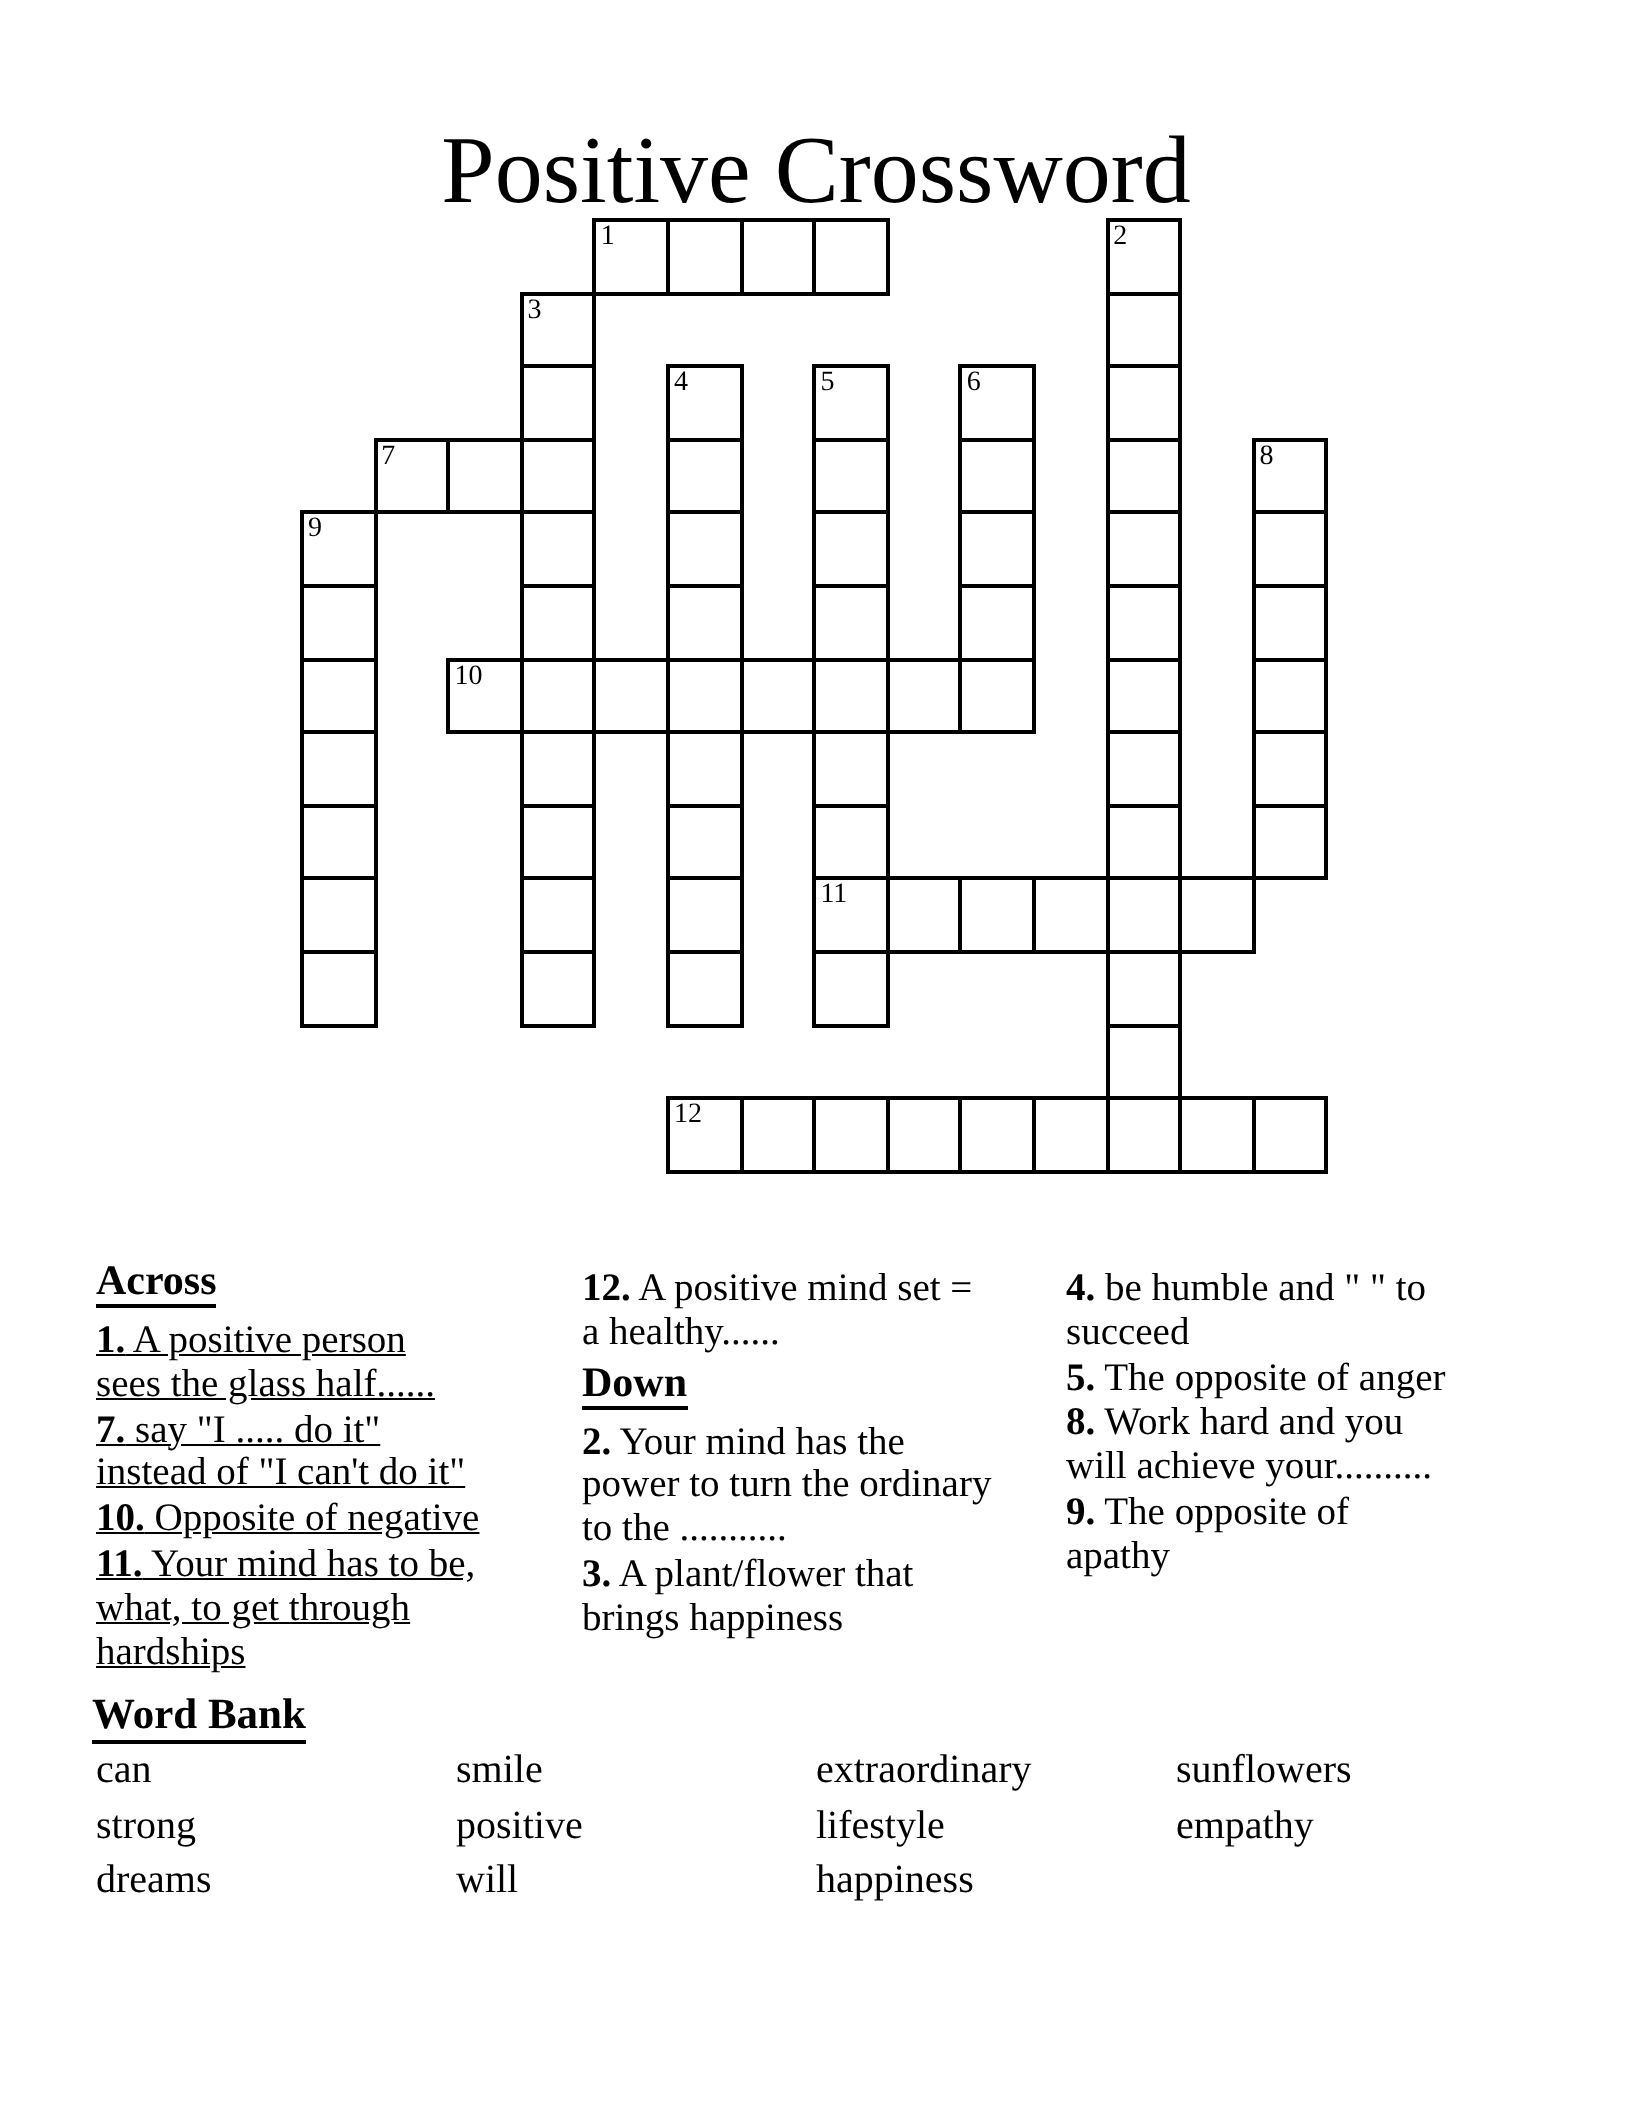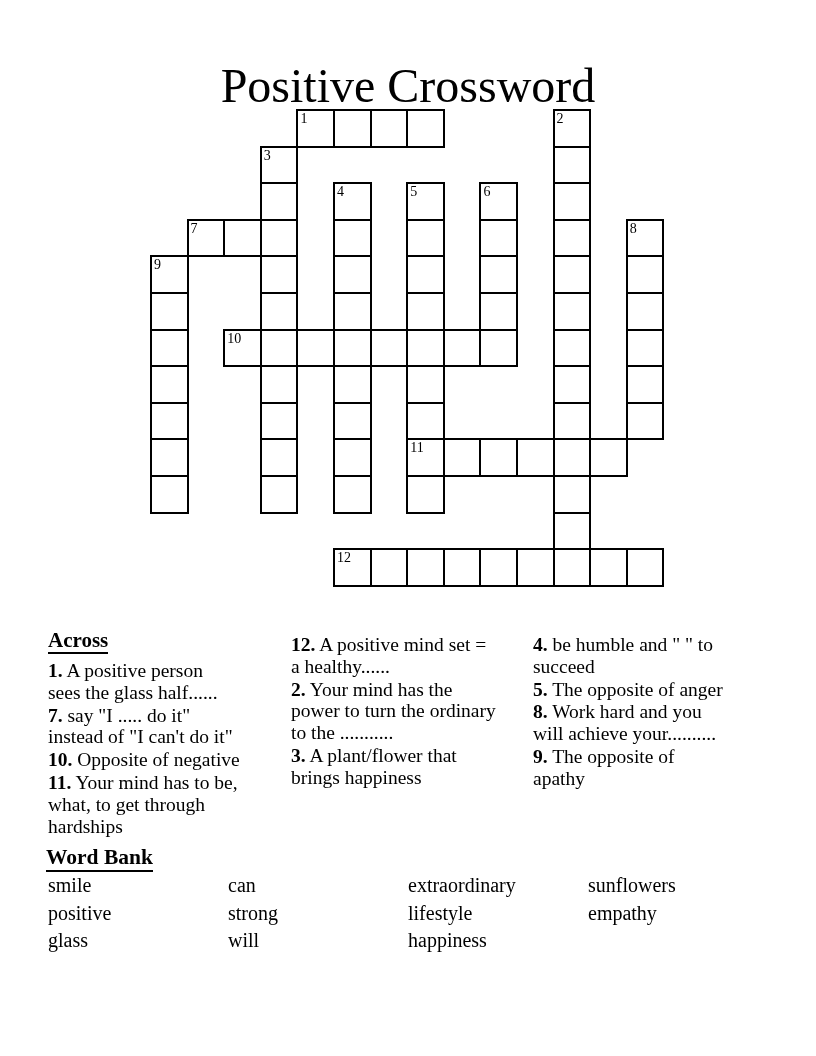--- a/index.html
+++ b/index.html
@@ -38,21 +38,21 @@
     font-size: 14px;
     line-height: 15px;
     font-weight: normal;
   }
   
   .clue-col {
     position: absolute;
     font-size: 19.5px;
     line-height: 21.8px;
   }
-  .clue-col-1 { left: 48px;  top: 629px; width: 225px; }
+  .clue-col-1 { left: 48px;  top: 629px; width: 225px; text-decoration: underline; }
   .clue-col-2 { left: 291px; top: 634px; width: 235px; }
   .clue-col-3 { left: 533px; top: 634px; width: 230px; }
   .clue-heading { margin: 0 0 6px 0; }
   .clue-heading span {
     display: inline-block;
     font-size: 21px;
     font-weight: bold;
     line-height: 22px;
     border-bottom: 2px solid #000;
     padding-bottom: 1px;
@@ -197,38 +197,39 @@
 
 <div class="clue-col clue-col-1">
     <div class="clue-heading"><span>Across</span></div>
     <p class="clue"><b>1.</b> A positive person<br>sees the glass half......</p>
     <p class="clue"><b>7.</b> say "I ..... do it"<br>instead of "I can't do it"</p>
     <p class="clue"><b>10.</b> Opposite of negative</p>
     <p class="clue"><b>11.</b> Your mind has to be,<br>what, to get through<br>hardships</p>
   </div>
 <div class="clue-col clue-col-2">
     <p class="clue"><b>12.</b> A positive mind set =<br>a healthy......</p>
+    <div class="clue-heading"><span>Down</span></div>
     <p class="clue"><b>2.</b> Your mind has the<br>power to turn the ordinary<br>to the ...........</p>
     <p class="clue"><b>3.</b> A plant/flower that<br>brings happiness</p>
   </div>
 <div class="clue-col clue-col-3">
     <p class="clue"><b>4.</b> be humble and " " to<br>succeed</p>
     <p class="clue"><b>5.</b> The opposite of anger</p>
     <p class="clue"><b>8.</b> Work hard and you<br>will achieve your..........</p>
     <p class="clue"><b>9.</b> The opposite of<br>apathy</p>
   </div>
 
 <div class="wb-heading">
   <span>Word Bank</span>
 </div>
 <div class="wb-grid">
+    <div class="wb-word">can</div>
     <div class="wb-word">smile</div>
-    <div class="wb-word">can</div>
     <div class="wb-word">extraordinary</div>
     <div class="wb-word">sunflowers</div>
+    <div class="wb-word">strong</div>
     <div class="wb-word">positive</div>
-    <div class="wb-word">strong</div>
     <div class="wb-word">lifestyle</div>
     <div class="wb-word">empathy</div>
-    <div class="wb-word">glass</div>
+    <div class="wb-word">dreams</div>
     <div class="wb-word">will</div>
     <div class="wb-word">happiness</div>
   </div>
 
 </body></html>

